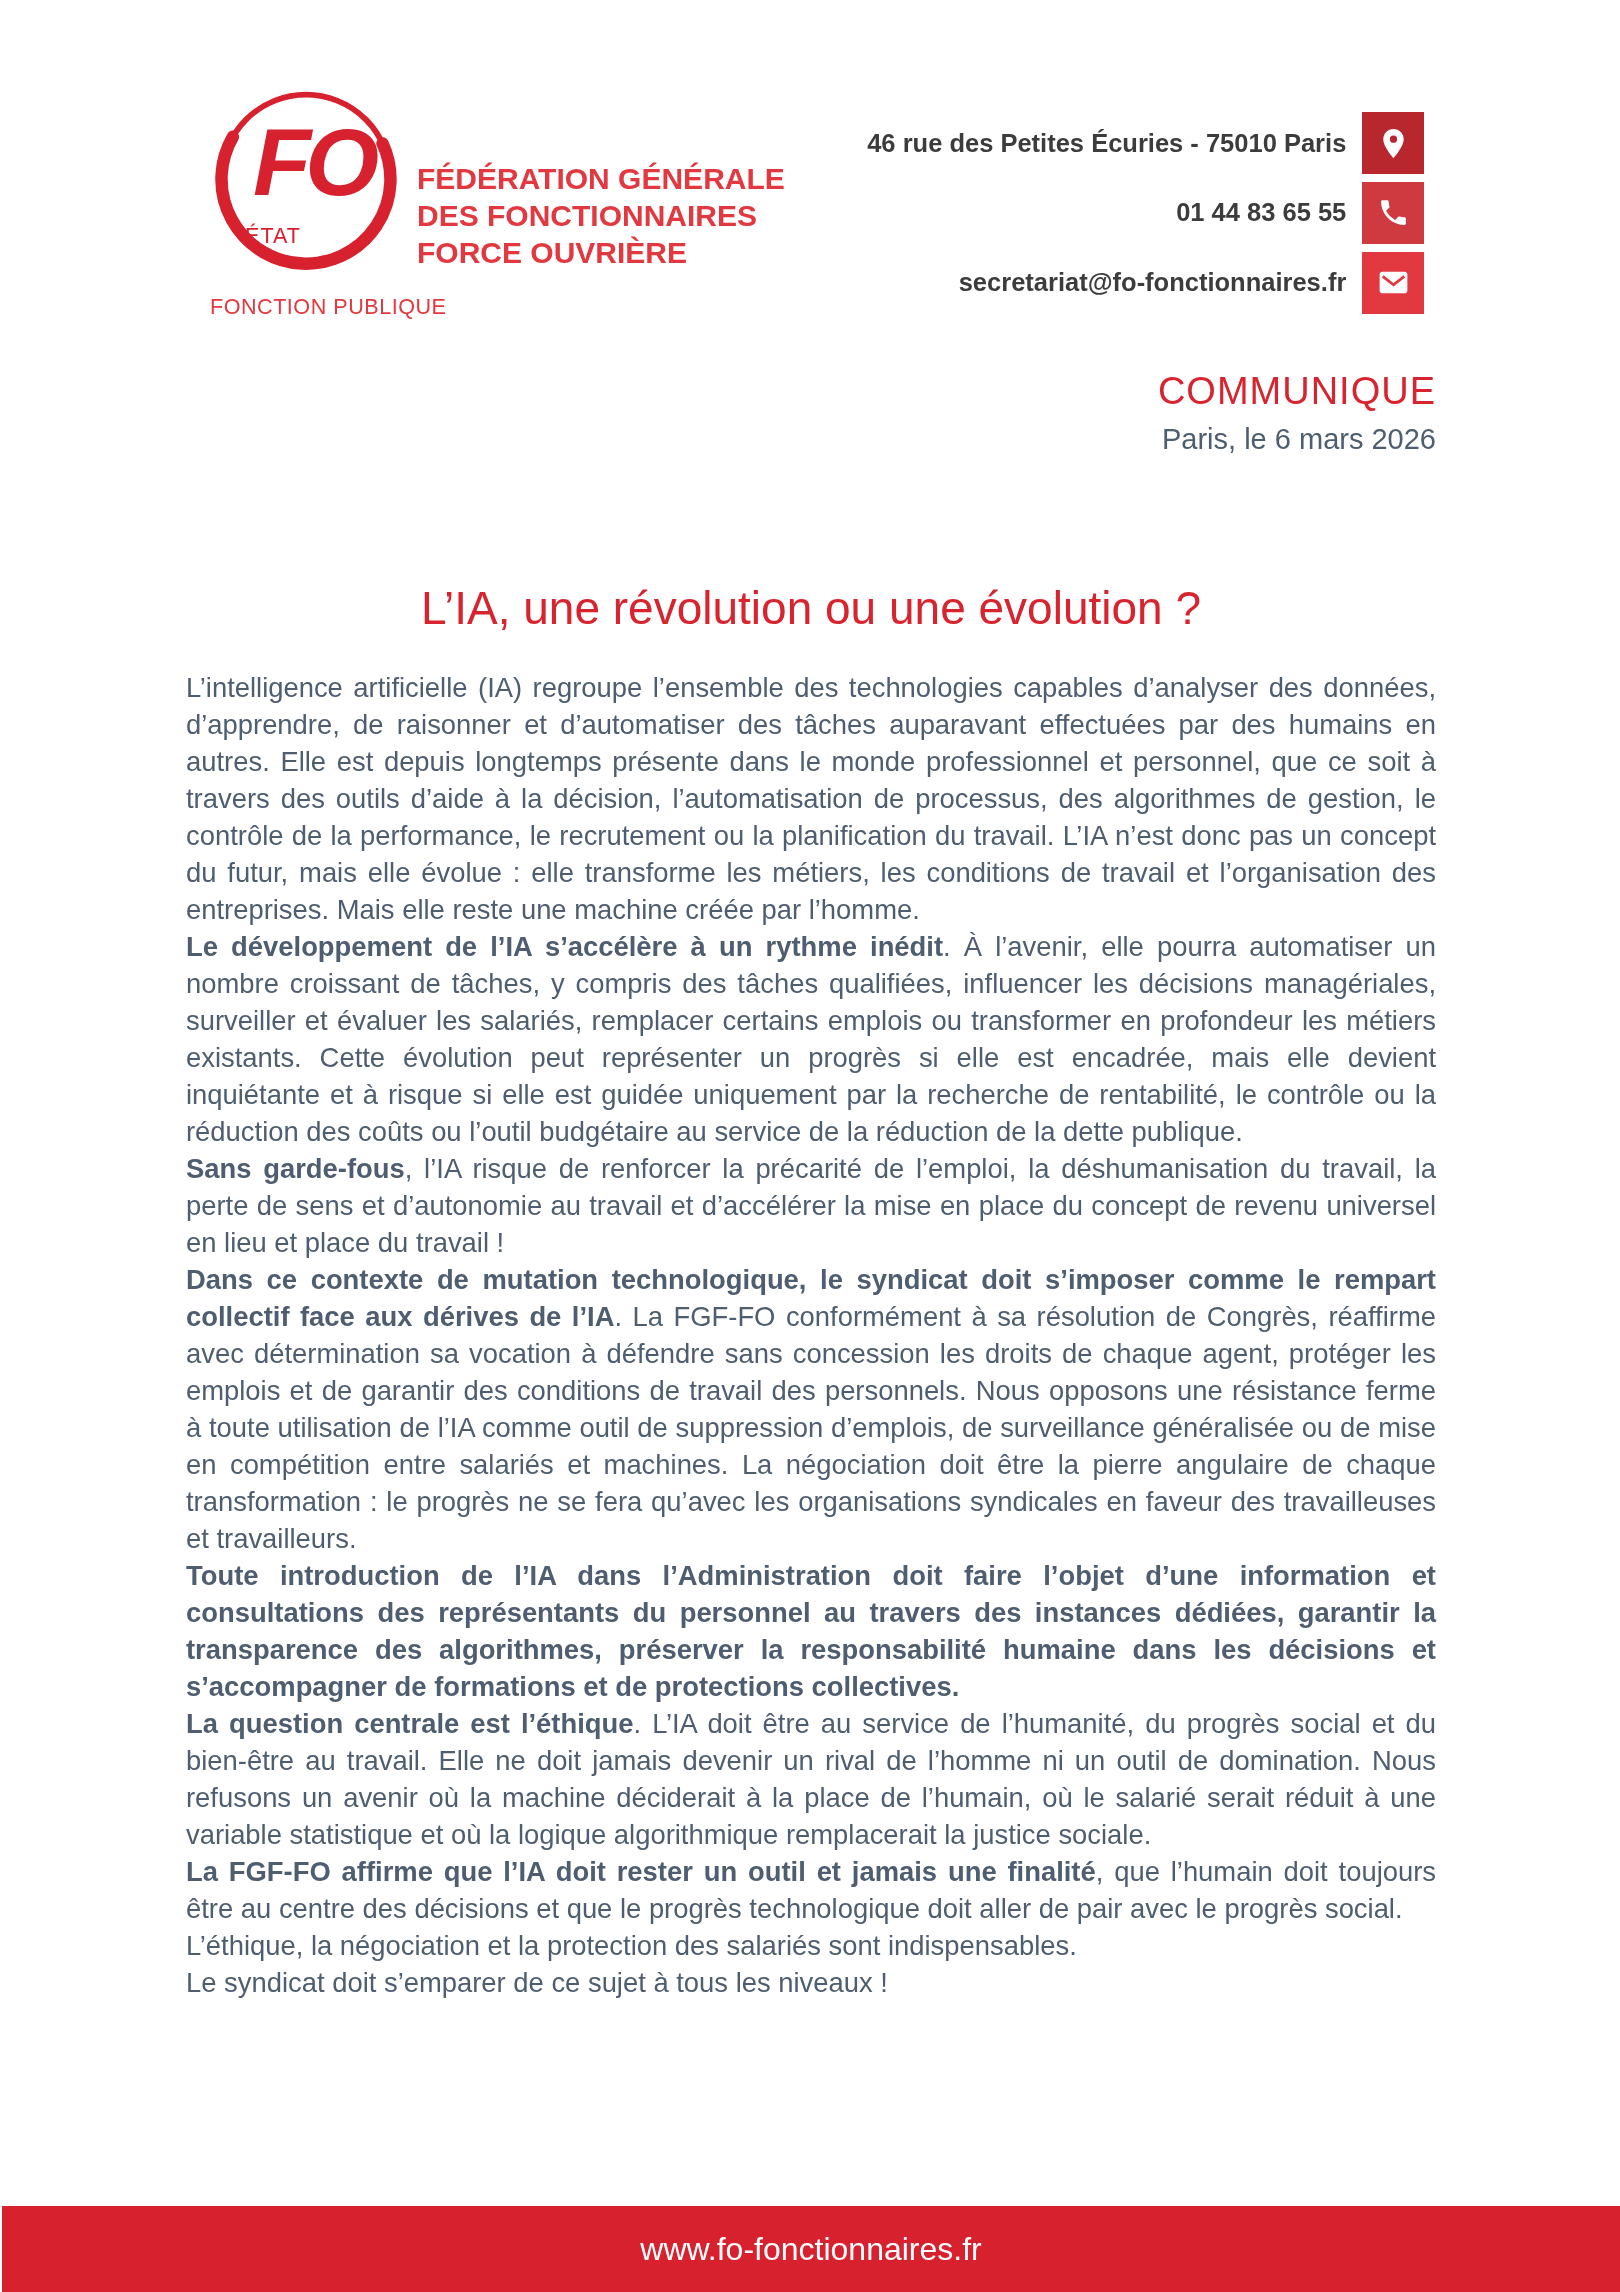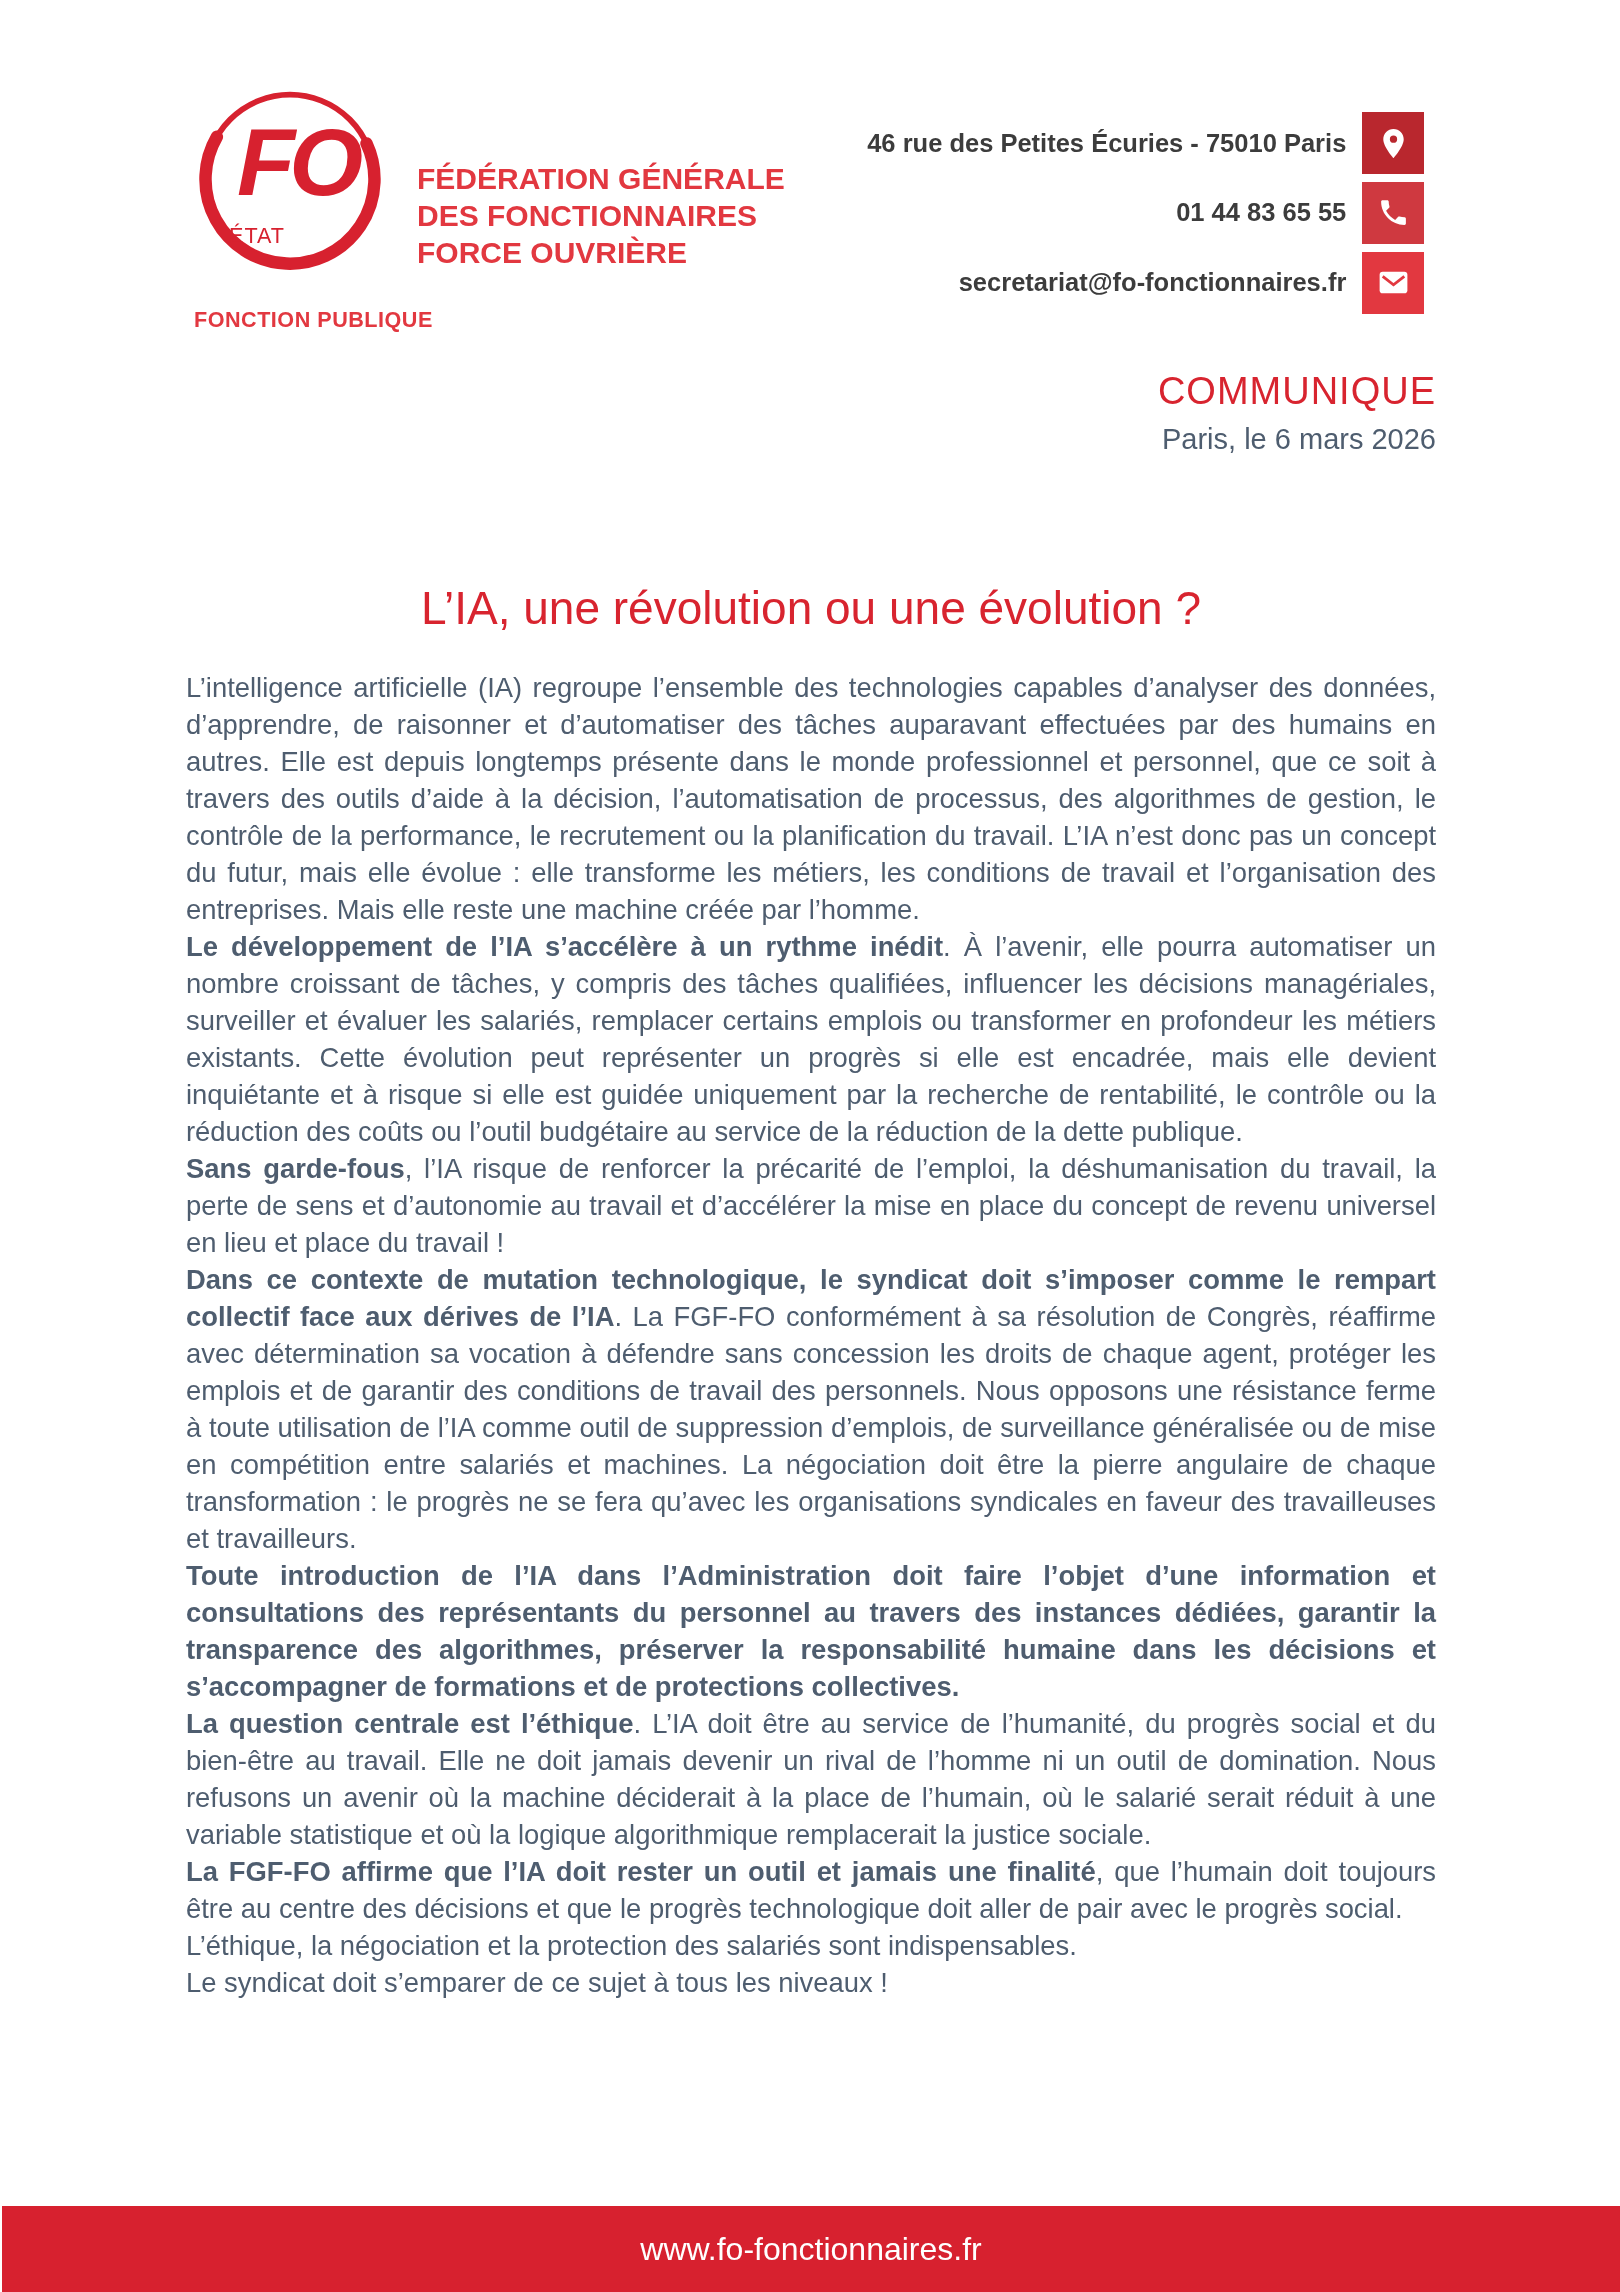--- a/index.html
+++ b/index.html
@@ -5,35 +5,35 @@
   html,body { margin:0; padding:0; background:#ffffff; }
   .page {
     position:relative;
     width:1620px; height:2293px;
     background:#ffffff;
     font-family:"Liberation Sans", sans-serif;
     overflow:hidden;
   }
 
   
-  .logo-block { position:absolute; left:194px; top:86px; width:206px; }
+  .logo-block { position:absolute; left:210px; top:86px; width:206px; }
   .logo-circle { position:relative; width:192px; height:192px; }
   .logo-circle svg { position:absolute; left:0; top:0; }
   .logo-fo {
     position:absolute; left:43px; top:21.6px;
     font-size:95px; font-weight:bold; font-style:italic;
     letter-spacing:-5.9px; color:#d7212f;
   }
   .logo-etat {
     position:absolute; left:35px; top:137px;
     font-size:21.6px; color:#d7212f; letter-spacing:1px;
   }
   .logo-caption {
-    margin-top:29px;
-    font-size:21.6px; font-weight:bold; color:#e23840; letter-spacing:0.5px;
+    margin-top:16px;
+    font-size:21.6px; font-weight:normal; color:#e23840; letter-spacing:0.5px;
     white-space:nowrap;
   }
 
   .brand-block {
     position:absolute; left:417px; top:120px;
     font-size:30px; font-weight:bold; color:#e23840; line-height:37px;
     white-space:nowrap;
     margin-top:40px;
   }
 

